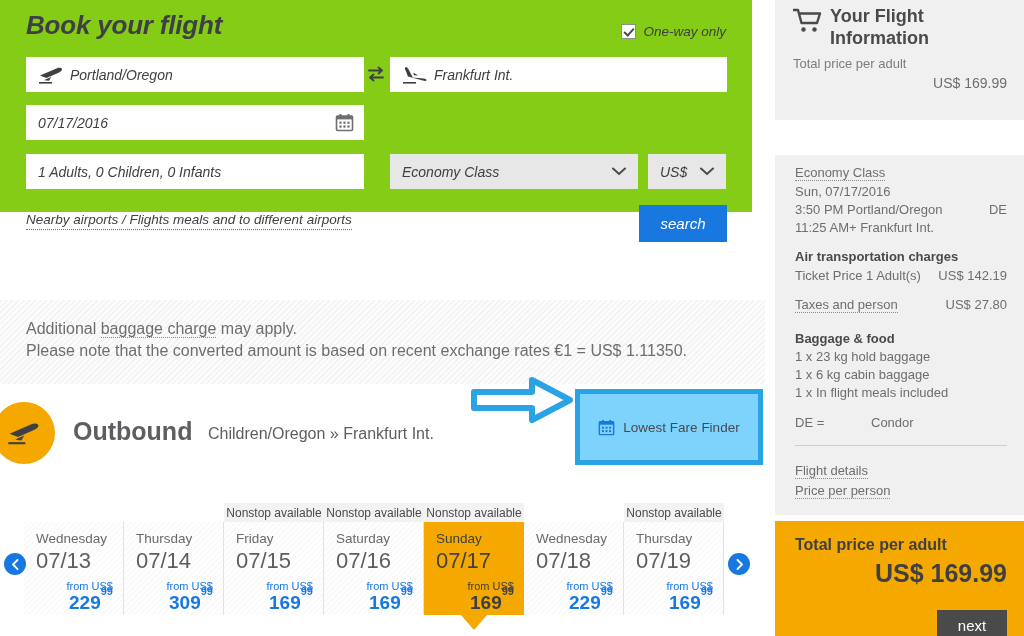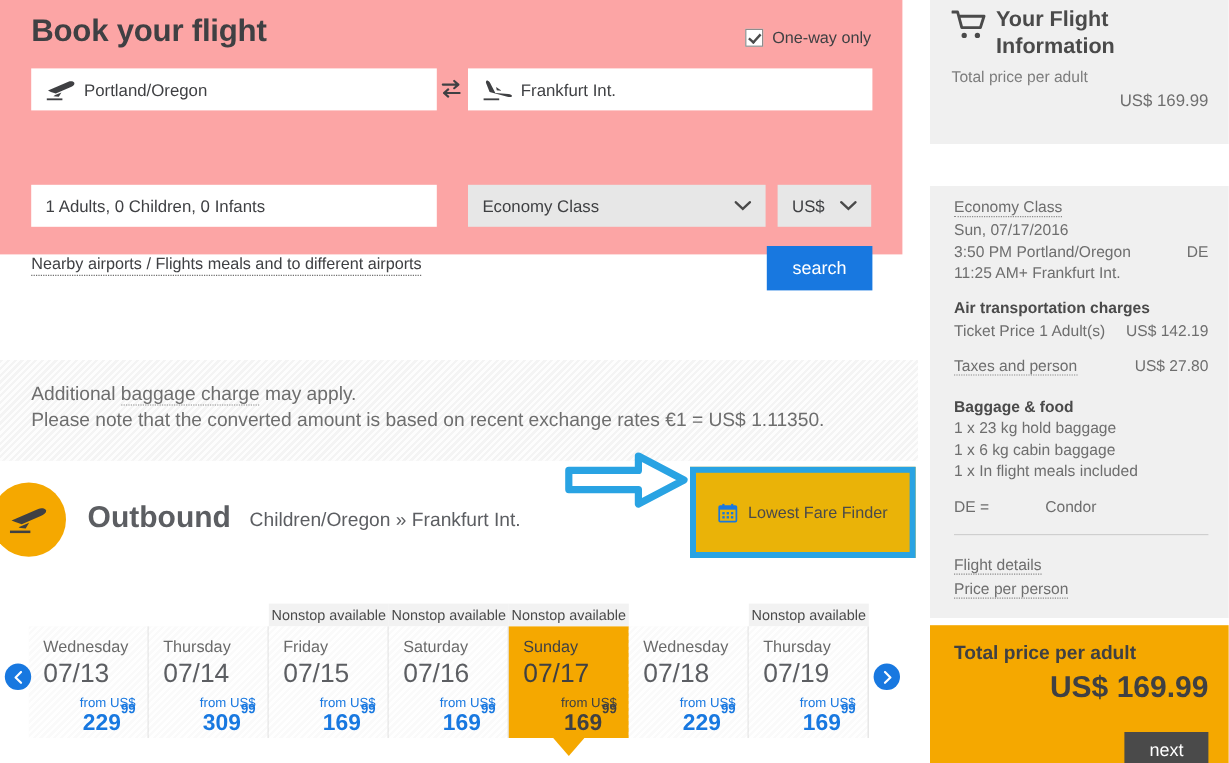--- a/index.html
+++ b/index.html
@@ -10,21 +10,22 @@
     background: #ffffff;
     font-family: "Liberation Sans", sans-serif;
     overflow: hidden;
   }
   #root { position: relative; width: 1024px; height: 636px; }
 
   
   .booking-panel {
     position: absolute; left: 0; top: 0;
     width: 752px; height: 212px;
-    background: #fca5a5;
+    background: #84cc16;
+    font-style: italic;
   }
   .panel-title {
     position: absolute; left: 26px; top: 10px;
     font-size: 26px; font-weight: bold; color: #3f4043;
     letter-spacing: -0.2px;
   }
   .oneway-wrap {
     position: absolute; right: 26px; top: 24px;
     display: flex; align-items: center; gap: 7px;
   }
@@ -117,21 +118,21 @@
   }
   .ob-route {
     position: absolute; left: 208px; top: 425px;
     font-size: 16px; color: #5c5e62;
   }
 
   
   .lff-box {
     position: absolute; left: 575px; top: 389px;
     width: 188px; height: 76px;
-    background: #eab308; border: 5px solid #29a3e3;
+    background: #7dd3fc; border: 5px solid #29a3e3;
     display: flex; align-items: center; justify-content: center;
     gap: 8px; cursor: pointer;
   }
   .lff-label { font-size: 13.5px; color: #4a4a4a; }
   .lff-cal { width: 17px; height: 17px; }
   .annot-arrow { position: absolute; left: 470px; top: 376px; width: 105px; height: 48px; }
 
   
   .date-strip {
     position: absolute; left: 0; top: 503px;
@@ -277,20 +278,37 @@
 
     <div class="field field-dest">
       <svg class="plane-ico" viewBox="0 0 26 18">
         <path d="M3.2 3.6 C2.4 1.8 3.4 0.8 4.6 1.2 C5.6 1.5 6.4 2.7 7 4.2 L10.8 11.6 L21.6 12.4 C23.6 12.6 24.8 13.4 24.6 14.2 C24.4 15 22.6 15.1 20.8 14.6 L6 10.6 Z" fill="#3f4043"></path>
         <path d="M11.4 6.4 L16 9.6 L12 9.2 Z" fill="#3f4043"></path>
         <rect x="1" y="16" width="13" height="1.6" fill="#3f4043"></rect>
       </svg>
       <span class="field-text" title="To">Frankfurt Int.</span>
     </div>
 
+    <div class="field field-date">
+      <span class="field-text" title="MM/DD/YYYY">07/17/2016</span>
+      <svg class="cal-ico" viewBox="0 0 19 19">
+        <rect x="1.5" y="3" width="16" height="14.5" rx="1" fill="none" stroke="#6e6e6e" stroke-width="1.6"></rect>
+        <rect x="1.5" y="3" width="16" height="3.4" fill="#6e6e6e"></rect>
+        <rect x="4.4" y="1" width="2" height="3.2" fill="#6e6e6e"></rect>
+        <rect x="12.6" y="1" width="2" height="3.2" fill="#6e6e6e"></rect>
+        <g fill="#6e6e6e">
+          <rect x="4.4" y="8.6" width="2.2" height="2.2"></rect>
+            <rect x="8.4" y="8.6" width="2.2" height="2.2"></rect>
+            <rect x="12.4" y="8.6" width="2.2" height="2.2"></rect>
+          <rect x="4.4" y="12.4" width="2.2" height="2.2"></rect>
+            <rect x="8.4" y="12.4" width="2.2" height="2.2"></rect>
+            <rect x="12.4" y="12.4" width="2.2" height="2.2"></rect>
+        </g>
+      </svg>
+    </div>
 
     <div class="field field-pax">
       <span class="field-text">1 Adults, 0 Children, 0 Infants</span>
     </div>
 
     <div class="select sel-class">
       <span>Economy Class</span>
       <svg class="chev" viewBox="0 0 14 9">
         <path d="M1 1.5 L7 7 L13 1.5" stroke="#4a4a4a" stroke-width="2" fill="none" stroke-linecap="round"></path>
       </svg>

